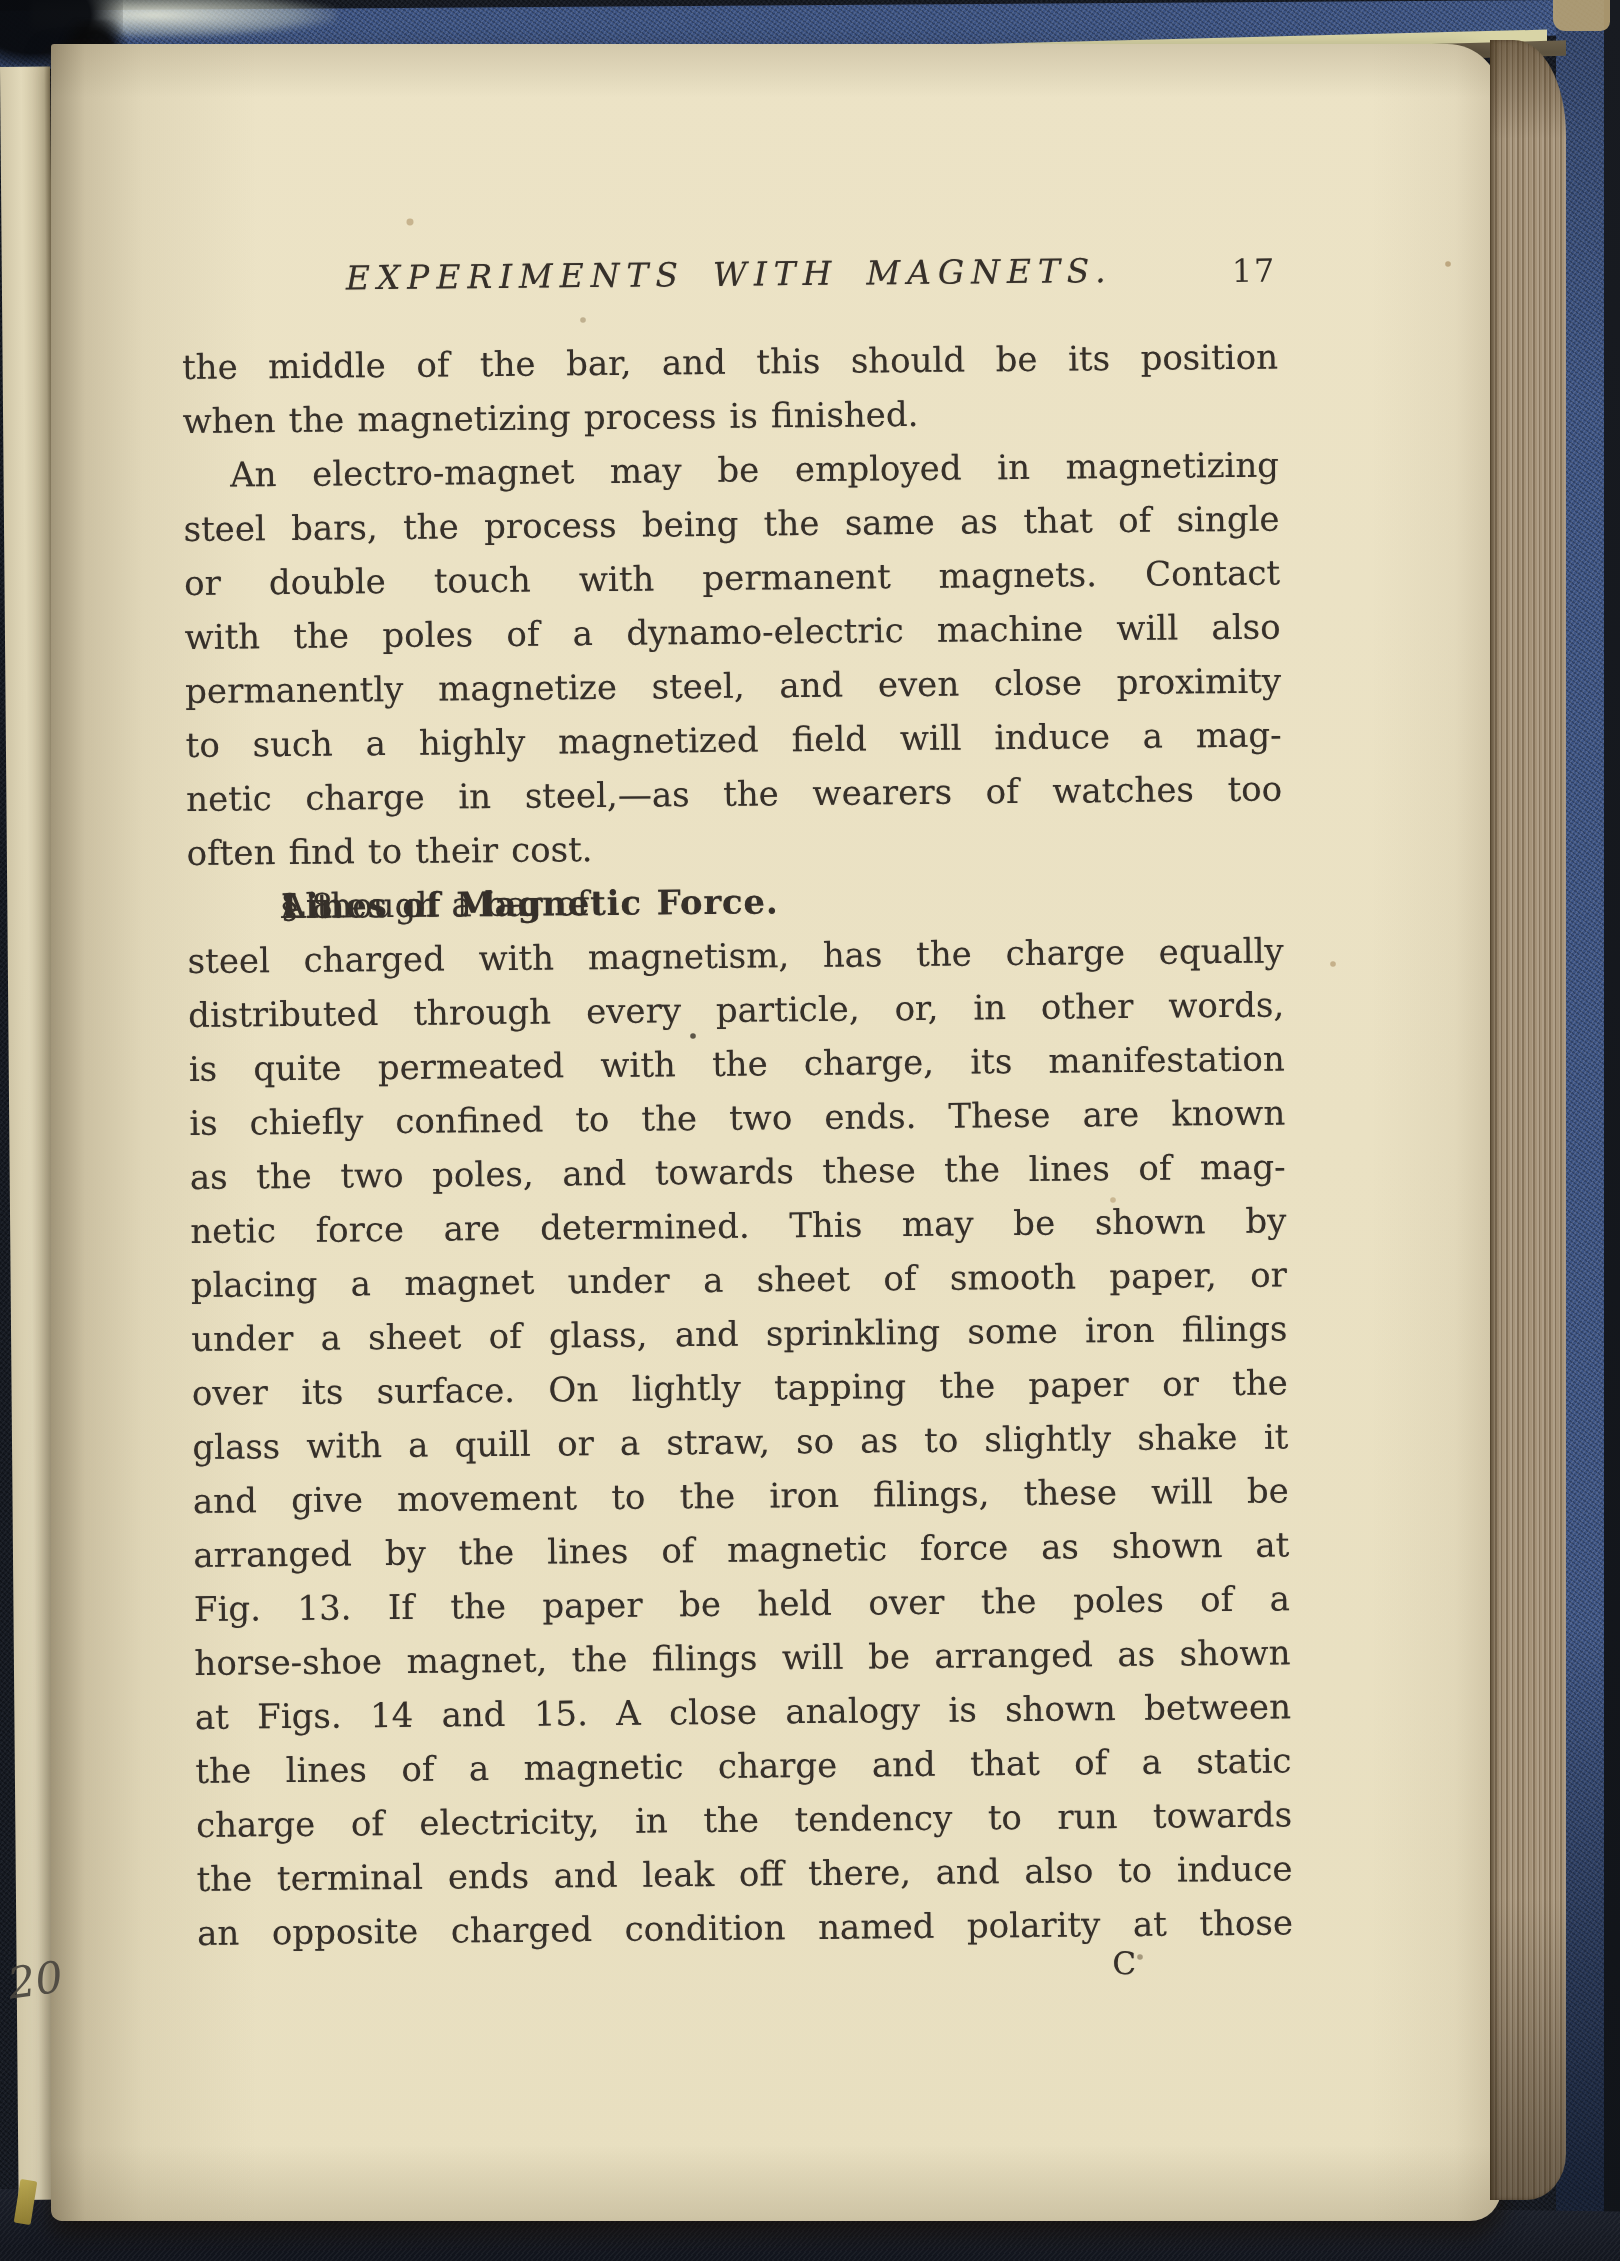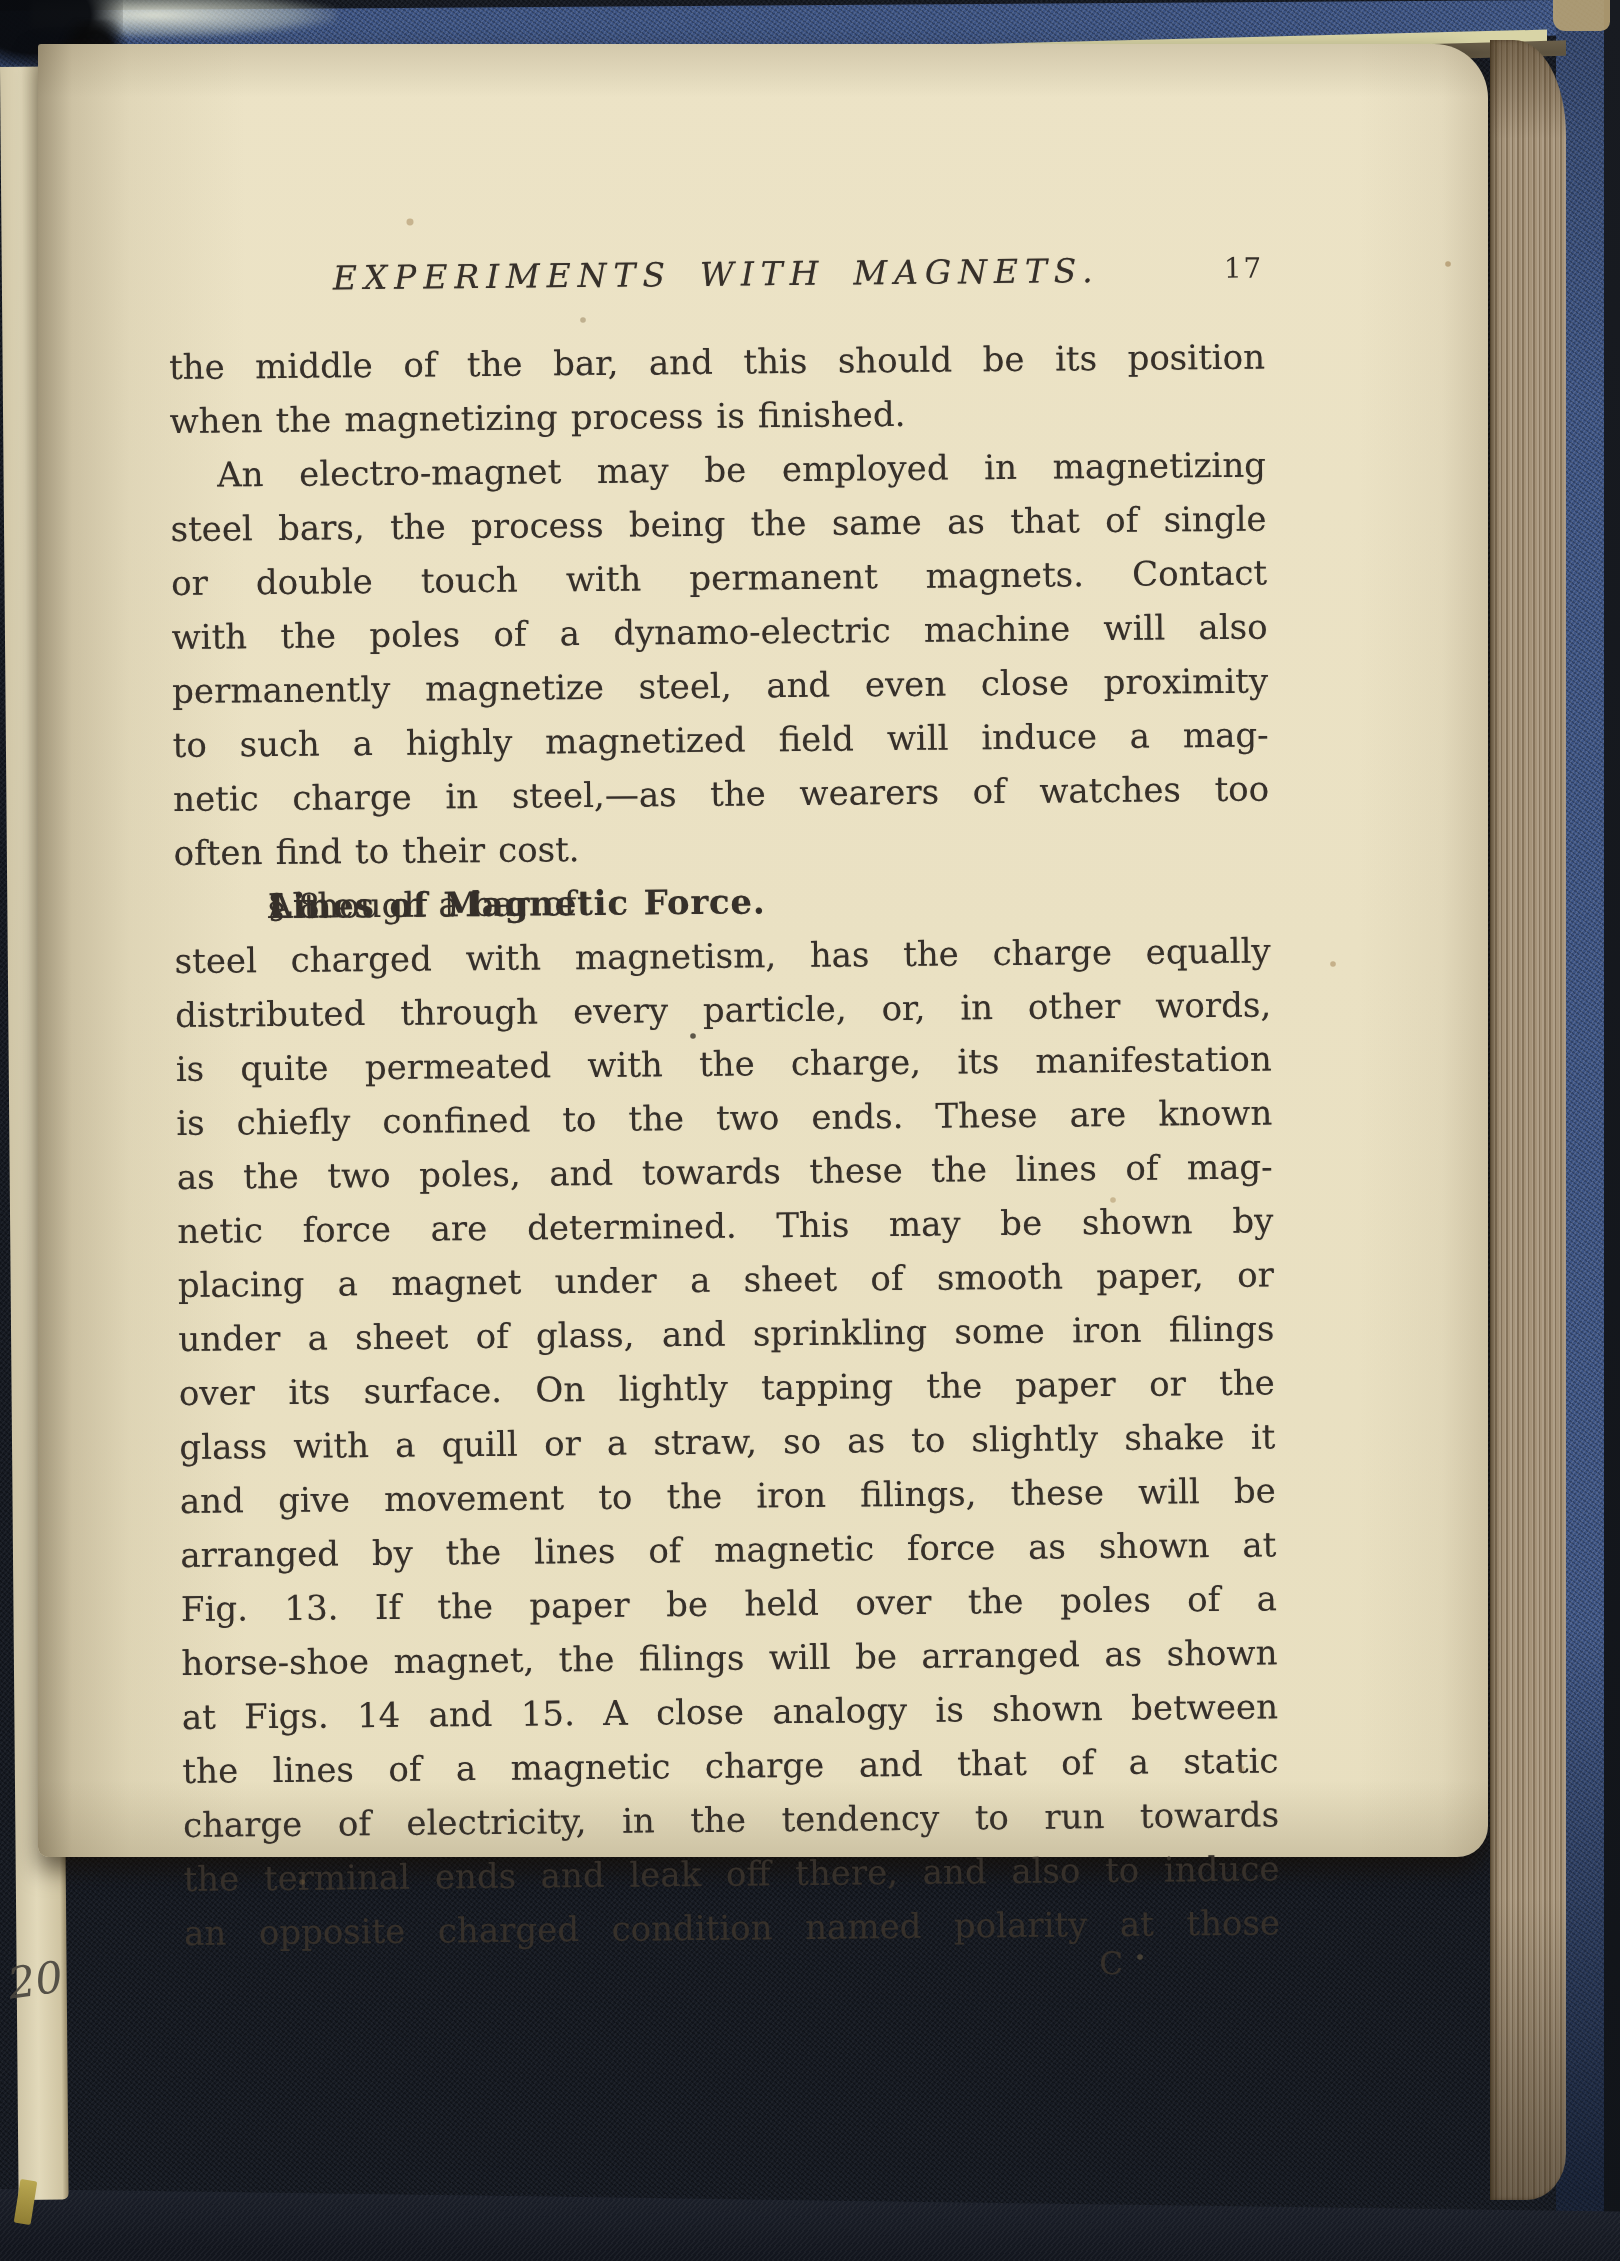--- a/index.html
+++ b/index.html
@@ -91,21 +91,21 @@
       linear-gradient(90deg, rgba(60,45,25,.35), rgba(0,0,0,0) 13.8px),
       repeating-linear-gradient(90deg, rgba(70,52,30,.33) 0 1.5px, rgba(0,0,0,0) 1.5px 3.8px, rgba(255,255,255,.10) 3.8px 5.4px),
       var(--fore-edge, #a6947a);
     border-radius:0 52px 40px 0 / 0 95px 46px 0;
     box-shadow:inset 2.3px 0 4.6px rgba(50,38,20,.5);
     z-index:5;
   }
 
   
   .main-page{
-    left:38px;top:44px;width:1450px;height:1813px;
+    left:51px;top:44px;width:1450px;height:2177px;
     z-index:4;
     border-radius:3.1px 54px 31px 10.7px;
     background:
       linear-gradient(90deg, rgba(88,74,48,.50) 0, rgba(133,117,85,.30) 34px, rgba(160,146,110,.15) 92px, rgba(0,0,0,0) 207px),
       linear-gradient(270deg, rgba(118,99,68,.24) 0, rgba(118,99,68,.07) 46px, rgba(0,0,0,0) 130px),
       linear-gradient(180deg, rgba(108,94,64,.20) 0, rgba(0,0,0,0) 54px),
       linear-gradient(0deg, rgba(108,94,64,.22) 0, rgba(0,0,0,0) 76px),
       linear-gradient(180deg, var(--page-cream, #ece3c6), #e8dfc0);
     box-shadow:0 12.2px 24.5px rgba(22,14,4,.6);
   }
@@ -115,21 +115,21 @@
     color:var(--ink, #363028);
   }
   .header-row{position:relative;left:0;top:0;width:100%;height:49px;}
   .header-title{
     position:absolute;left:0;width:100%;text-align:center;
     font-style:italic;font-size:33px;letter-spacing:6.9px;word-spacing:10.7px;
     color:var(--ink, #363028);
     text-shadow:0 0 0.8px rgba(54,48,40,.5);
   }
   .page-number{
-    position:absolute;right:1.5px;top:1.5px;font-size:28px;letter-spacing:1.5px;
+    position:absolute;right:1.5px;top:1.5px;font-size:32px;letter-spacing:1.5px;
   }
   .body-text{
     position:absolute;left:0;top:80px;width:1096px;
     font-size:34px;line-height:54px;word-spacing:2.3px;
     text-shadow:0 0 0.8px rgba(54,48,40,.42);
   }
   .para{position:relative;}
   .line{
     position:relative;height:54px;overflow:visible;
     text-align:justify;text-align-last:justify;

